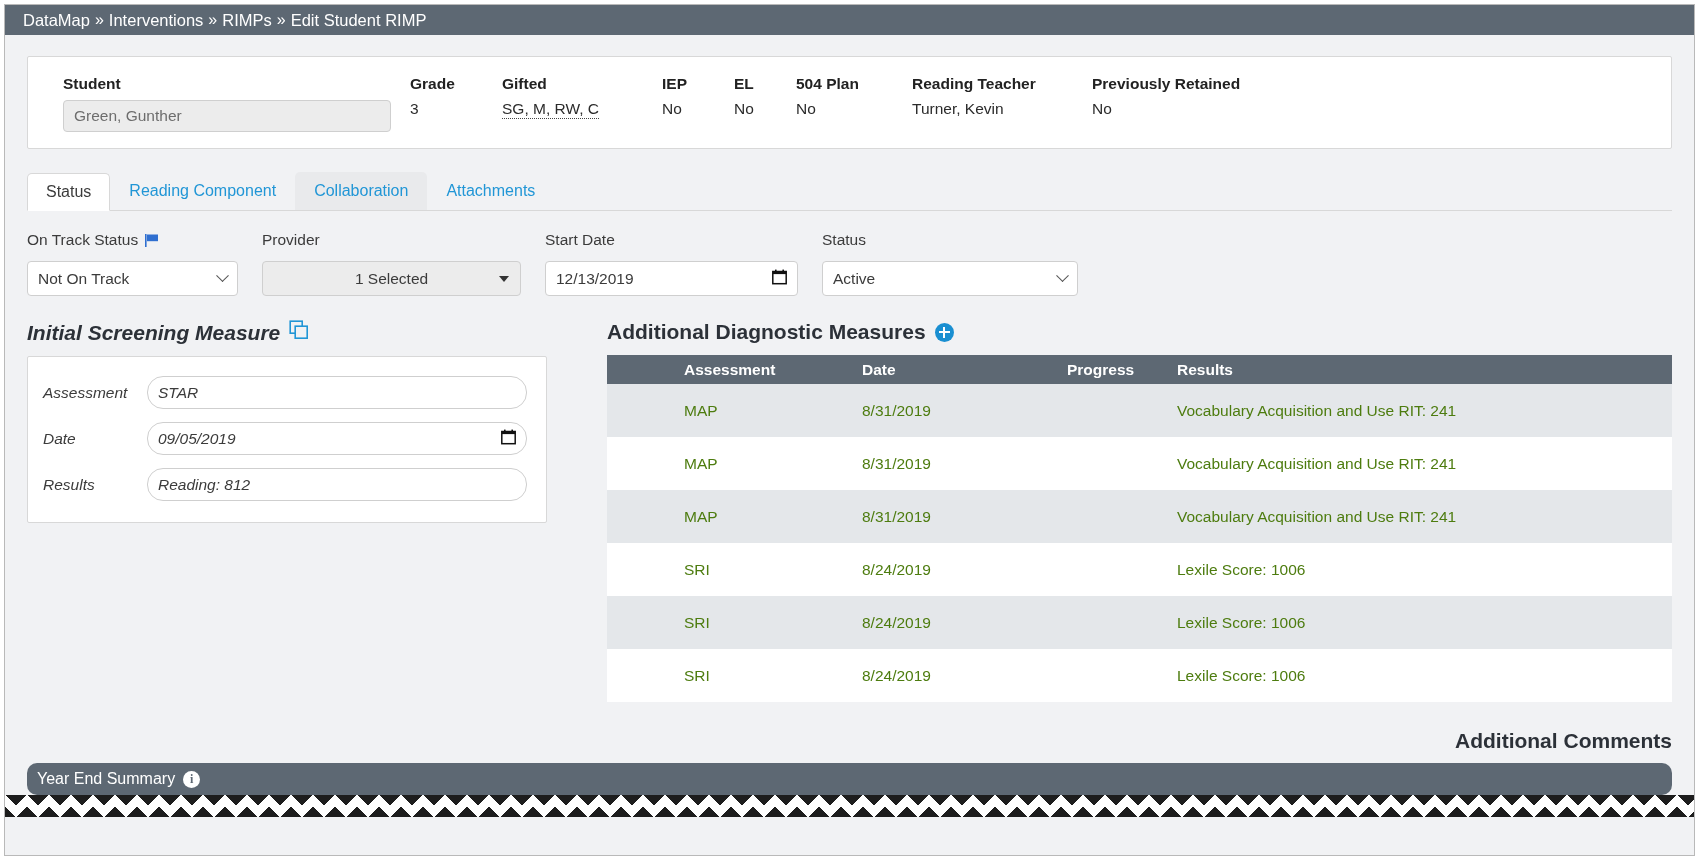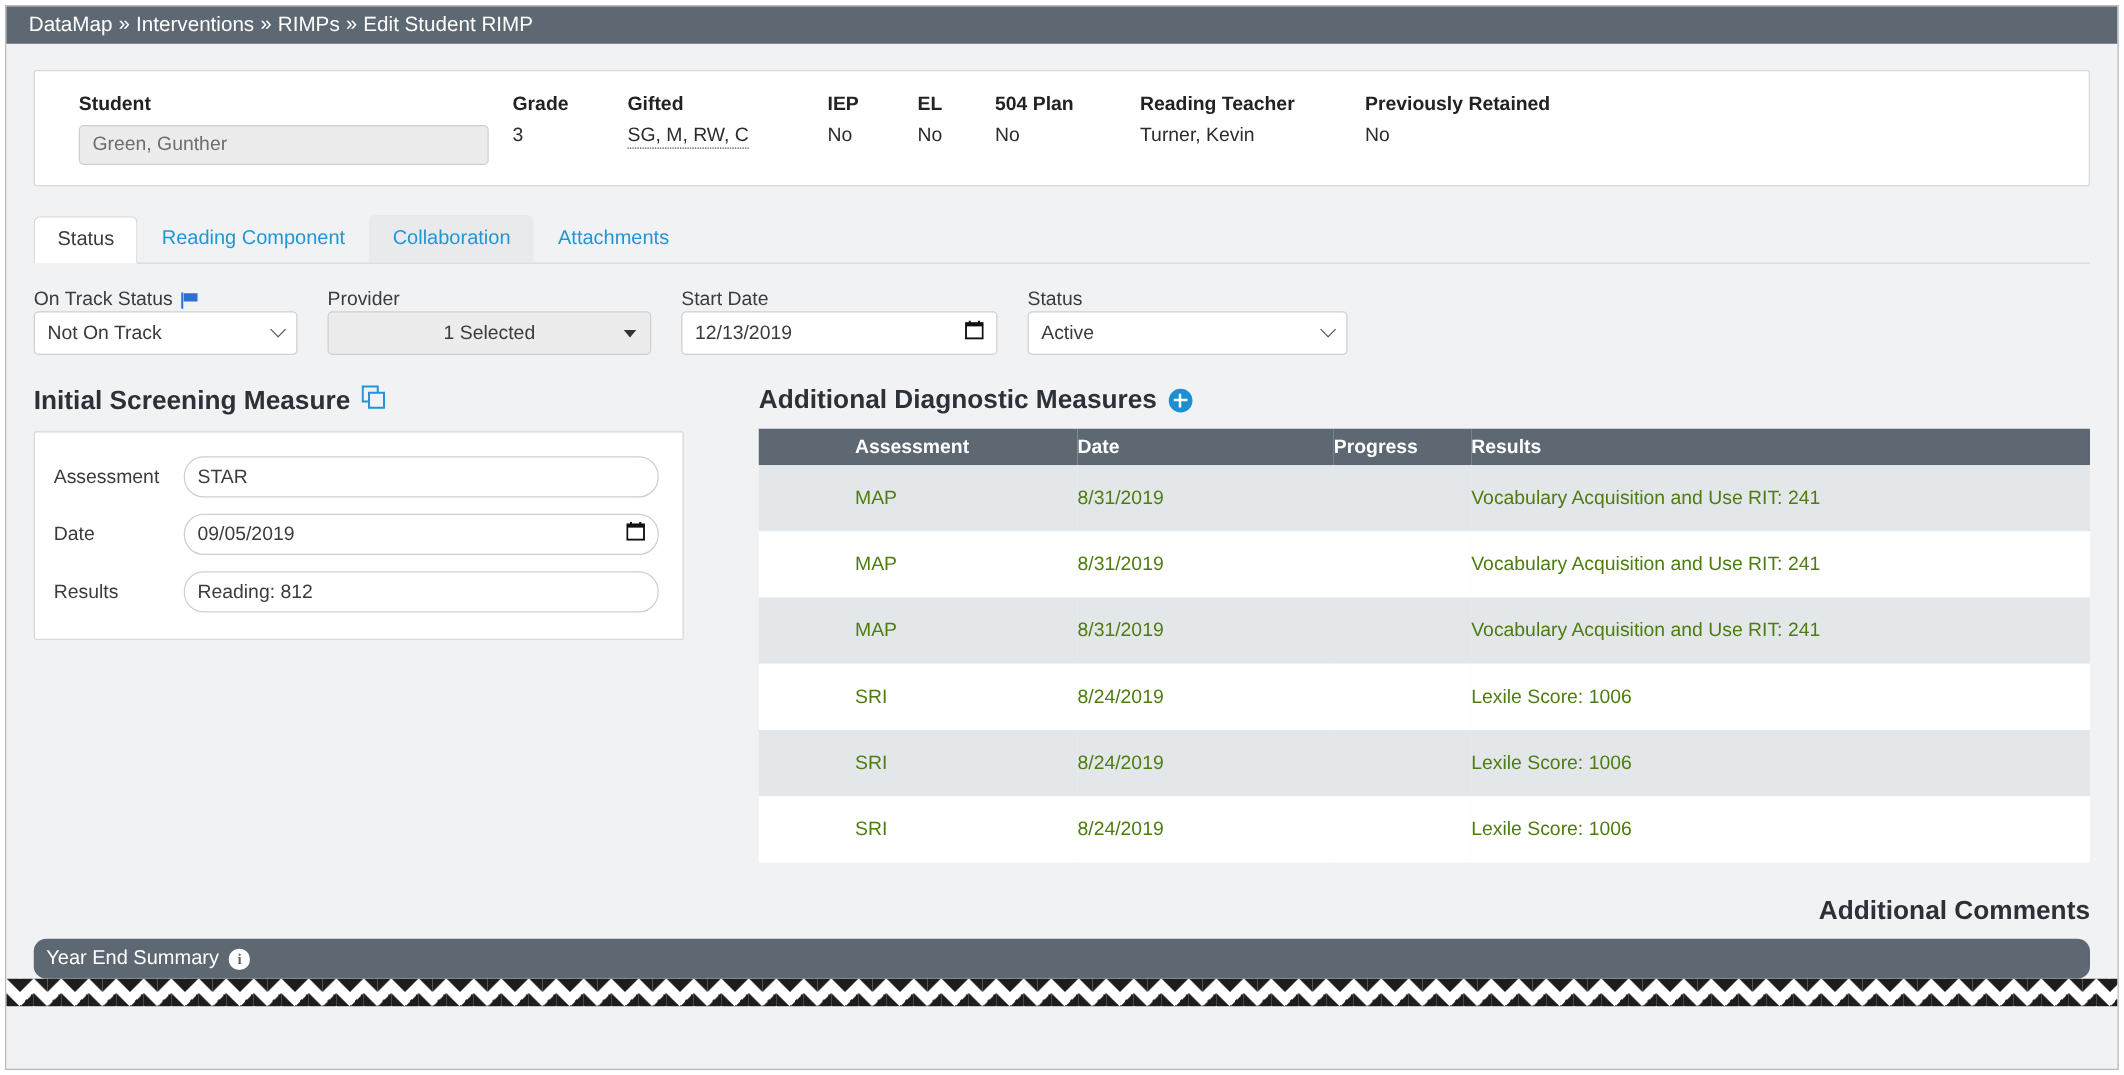--- a/index.html
+++ b/index.html
@@ -110,21 +110,21 @@
   
   .form-row {
     display: flex;
     margin-top: 20px;
     gap: 24px;
   }
   .fld { display: flex; flex-direction: column; }
   .fld-label {
     font-size: 15.5px;
     color: #3b3b3b;
-    margin-bottom: 0;
+    margin-bottom: 12px;
     display: flex;
     align-items: center;
     gap: 6px;
     white-space: nowrap;
   }
   .ctl {
     height: 35px;
     border: 1px solid #cfcfcf;
     border-radius: 4px;
     background: #ffffff;
@@ -157,21 +157,21 @@
     position: absolute;
     right: 11px;
     width: 0; height: 0;
     border-left: 5px solid transparent;
     border-right: 5px solid transparent;
     border-top: 6px solid #333;
   }
   .flag-icon { display: inline-block; line-height: 0; }
   
   .cols { display: flex; margin-top: 24px; }
-  .col-left { width: 565px; }
+  .col-left { width: 565px; font-style: italic; }
   .col-right { flex: 1; padding-left: 15px; }
   .sec-head {
     font-size: 21px;
     font-weight: bold;
     color: #2c3138;
     display: flex;
     align-items: center;
     gap: 9px;
     margin-bottom: 11px;
     white-space: nowrap;

